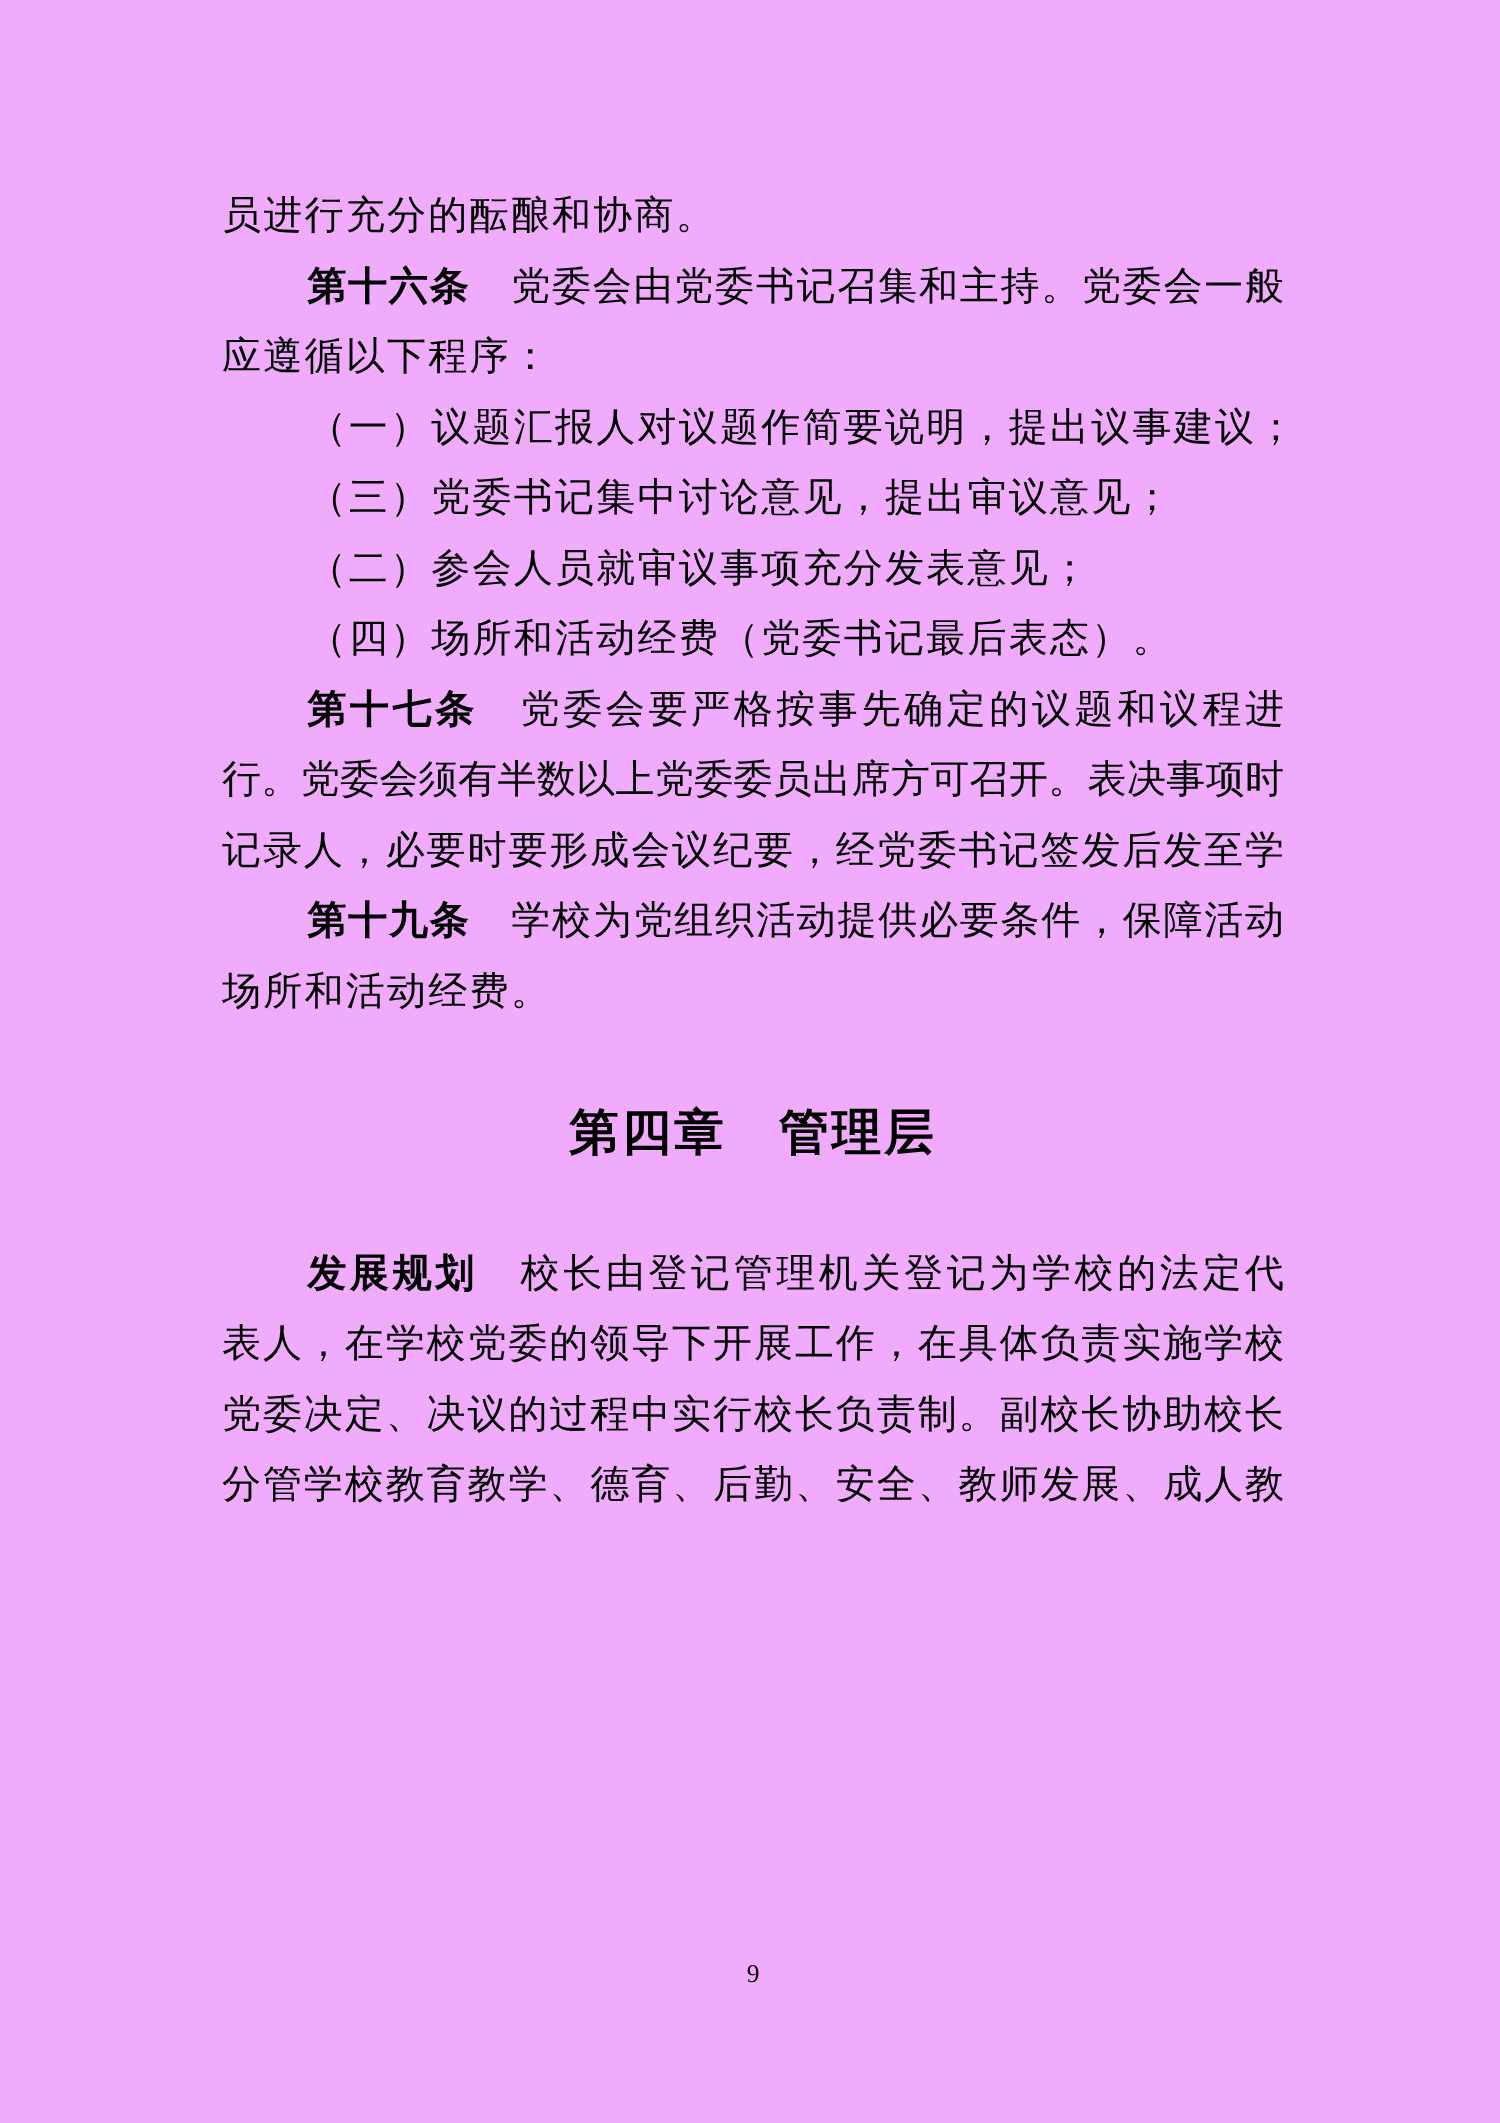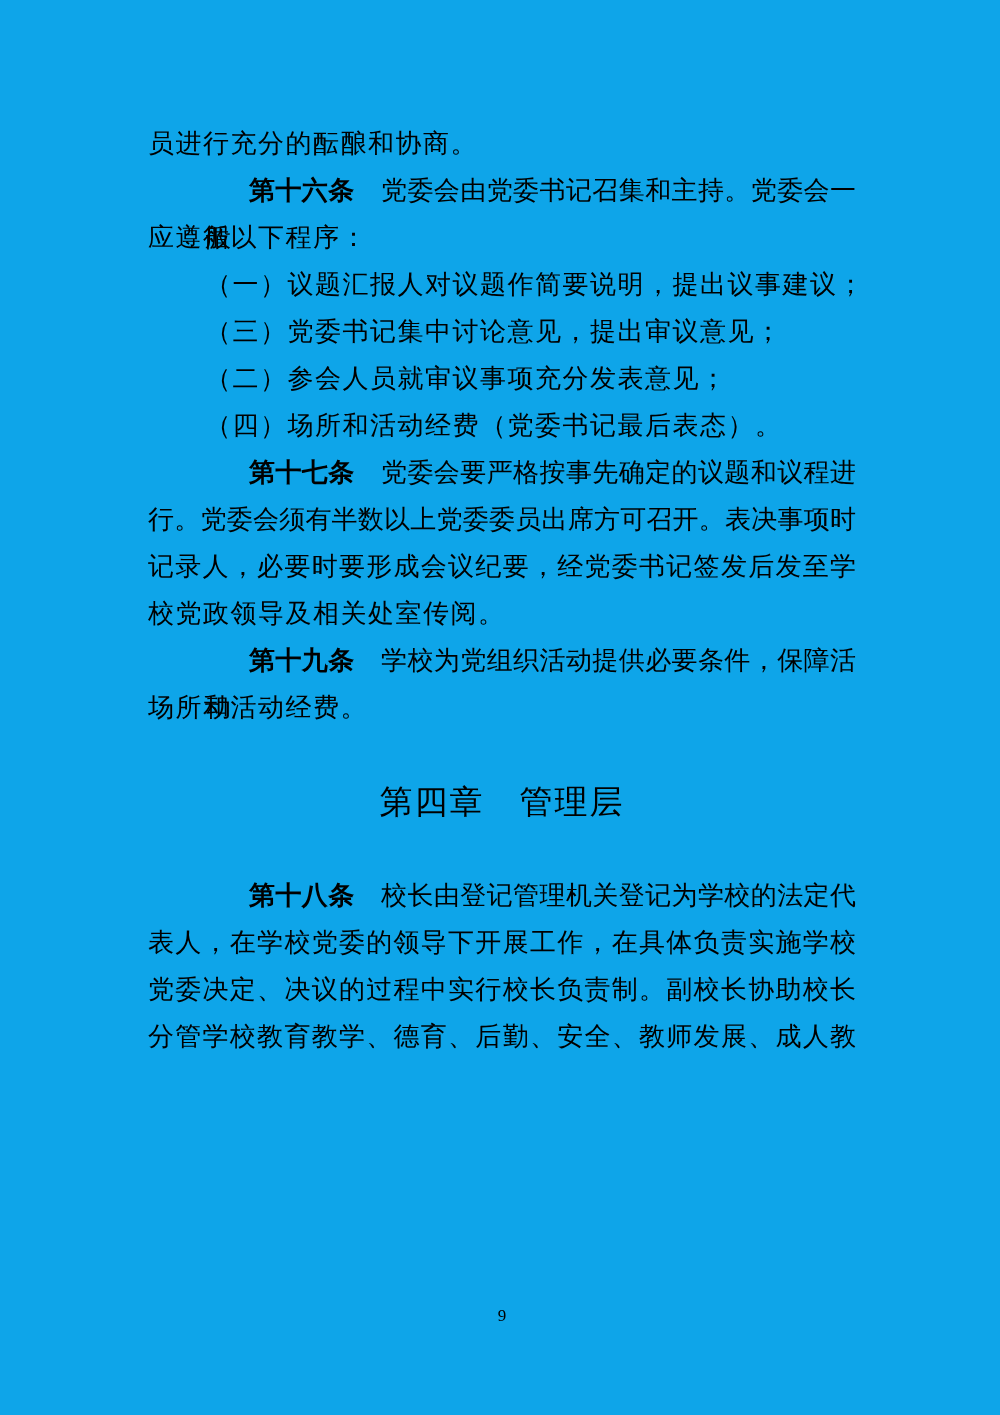--- a/index.html
+++ b/index.html
@@ -4,21 +4,21 @@
 <style>
   html, body {
     margin: 0;
     padding: 0;
     background: #ffffff;
   }
   .page {
     position: relative;
     width: 1000px;
     height: 1415px;
-    background: #0ea5e9;
+    background: #f0abfc;
     overflow: hidden;
     font-family: "Liberation Serif", "DejaVu Serif", serif;
     color: #000000;
   }
   .body-col {
     position: absolute;
     left: 148px;
     top: 120px;
     width: 708px;
   }
@@ -33,28 +33,27 @@
     padding-left: 57px;
   }
   .line.j {
     letter-spacing: 0;
     white-space: normal;
     text-align: justify;
     text-align-last: justify;
   }
   .line .b {
     font-weight: bold;
-    margin-left: 44px;
   }
   .line.spacer {
     
   }
   .line.heading {
     font-family: "Liberation Sans", "DejaVu Sans", sans-serif;
-    font-weight: normal;
+    font-weight: bold;
     font-size: 33px;
     text-align: center;
     letter-spacing: 2px;
     padding-left: 0;
   }
   .page-number {
     position: absolute;
     left: 148px;
     width: 708px;
     top: 1305px;
@@ -72,25 +71,24 @@
       <div class="line"><span>员进行充分的酝酿和协商。</span></div>
       <div class="line ind j"><span class="b">第十六条</span><span>　党委会由党委书记召集和主持。党委会一般</span></div>
       <div class="line"><span>应遵循以下程序：</span></div>
       <div class="line ind"><span>（一）议题汇报人对议题作简要说明，提出议事建议；</span></div>
       <div class="line ind"><span>（三）党委书记集中讨论意见，提出审议意见；</span></div>
       <div class="line ind"><span>（二）参会人员就审议事项充分发表意见；</span></div>
       <div class="line ind"><span>（四）场所和活动经费（党委书记最后表态）。</span></div>
       <div class="line ind j"><span class="b">第十七条</span><span>　党委会要严格按事先确定的议题和议程进</span></div>
       <div class="line j"><span>行。党委会须有半数以上党委委员出席方可召开。表决事项时</span></div>
       <div class="line j"><span>记录人，必要时要形成会议纪要，经党委书记签发后发至学</span></div>
-      <div class="line"><span>校党政领导及相关处室传阅。</span></div>
       <div class="line ind j"><span class="b">第十九条</span><span>　学校为党组织活动提供必要条件，保障活动</span></div>
       <div class="line"><span>场所和活动经费。</span></div>
       <div class="line spacer"></div>
       <div class="line heading">第四章　管理层</div>
       <div class="line spacer"></div>
-      <div class="line ind j"><span class="b">第十八条</span><span>　校长由登记管理机关登记为学校的法定代</span></div>
+      <div class="line ind j"><span class="b">发展规划</span><span>　校长由登记管理机关登记为学校的法定代</span></div>
       <div class="line j"><span>表人，在学校党委的领导下开展工作，在具体负责实施学校</span></div>
       <div class="line j"><span>党委决定、决议的过程中实行校长负责制。副校长协助校长</span></div>
       <div class="line j"><span>分管学校教育教学、德育、后勤、安全、教师发展、成人教</span></div>
     </div>
   <div class="page-number">9</div>
 </div>
 
 </body></html>

